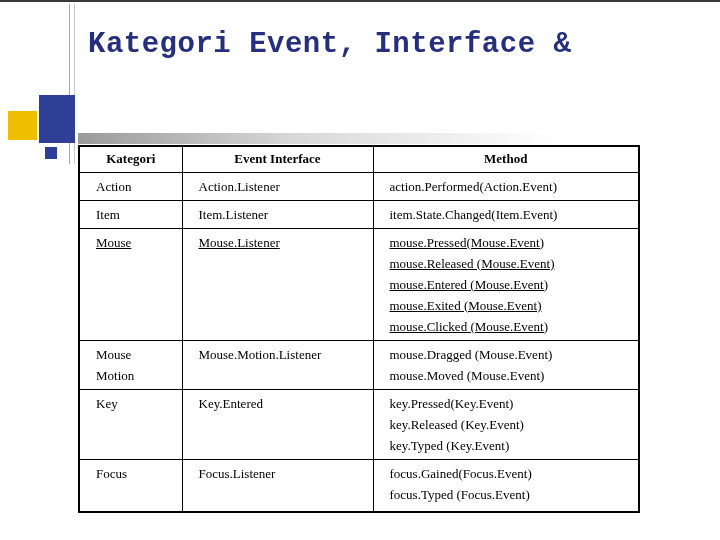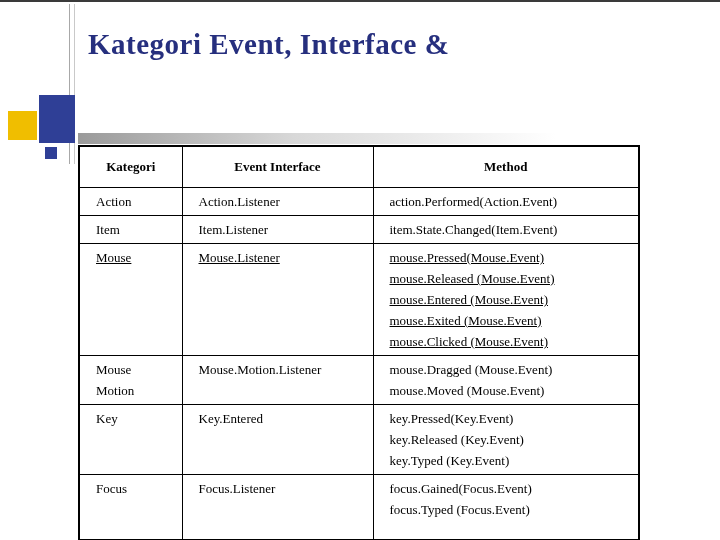--- a/index.html
+++ b/index.html
@@ -56,21 +56,21 @@
     position: absolute;
     left: 45px; top: 147px;
     width: 12px; height: 12px;
     background: #2f3f96;
   }
   
   .title {
     position: absolute;
     left: 88px; top: 24px;
     width: 600px;
-    font-family: Liberation Serif, serif;
+    font-family: Liberation Mono, monospace;
     font-weight: bold;
     font-size: 29px;
     line-height: 41px;
     letter-spacing: 0.5px;
     color: #262f7e;
   }
   
   .event-table {
     position: absolute;
     left: 78px; top: 145px;
@@ -87,34 +87,34 @@
     border: 2px solid #000000;
   }
   .event-table col.c1 { width: 103px; }
   .event-table col.c2 { width: 191px; }
   .event-table col.c3 { width: 266px; }
   .event-table thead tr { height: 26px; }
   .event-table th {
     font-weight: bold;
     text-align: center;
     vertical-align: middle;
-    padding: 12px 4px;
+    padding: 4px 4px;
   }
   .event-table td {
     vertical-align: top;
     text-align: left;
     padding: 3px 16px;
     line-height: 21px;
   }
   .event-table tbody tr:nth-child(1) { height: 27px; }
   .event-table tbody tr:nth-child(2) { height: 27px; margin-top: 7px; }
   .event-table tbody tr:nth-child(3) { height: 112px; text-decoration: underline; }
   .event-table tbody tr:nth-child(4) { height: 46px; }
   .event-table tbody tr:nth-child(5) { height: 69px; }
-  .event-table tbody tr:nth-child(6) { height: 65px; }
+  .event-table tbody tr:nth-child(6) { height: 53px; }
   .method-line { line-height: 21px; }
 </style>
 </head>
 <body>
 
 <div class="slide">
 
   <div class="top-edge"></div>
 
   <div class="vline1"></div>

